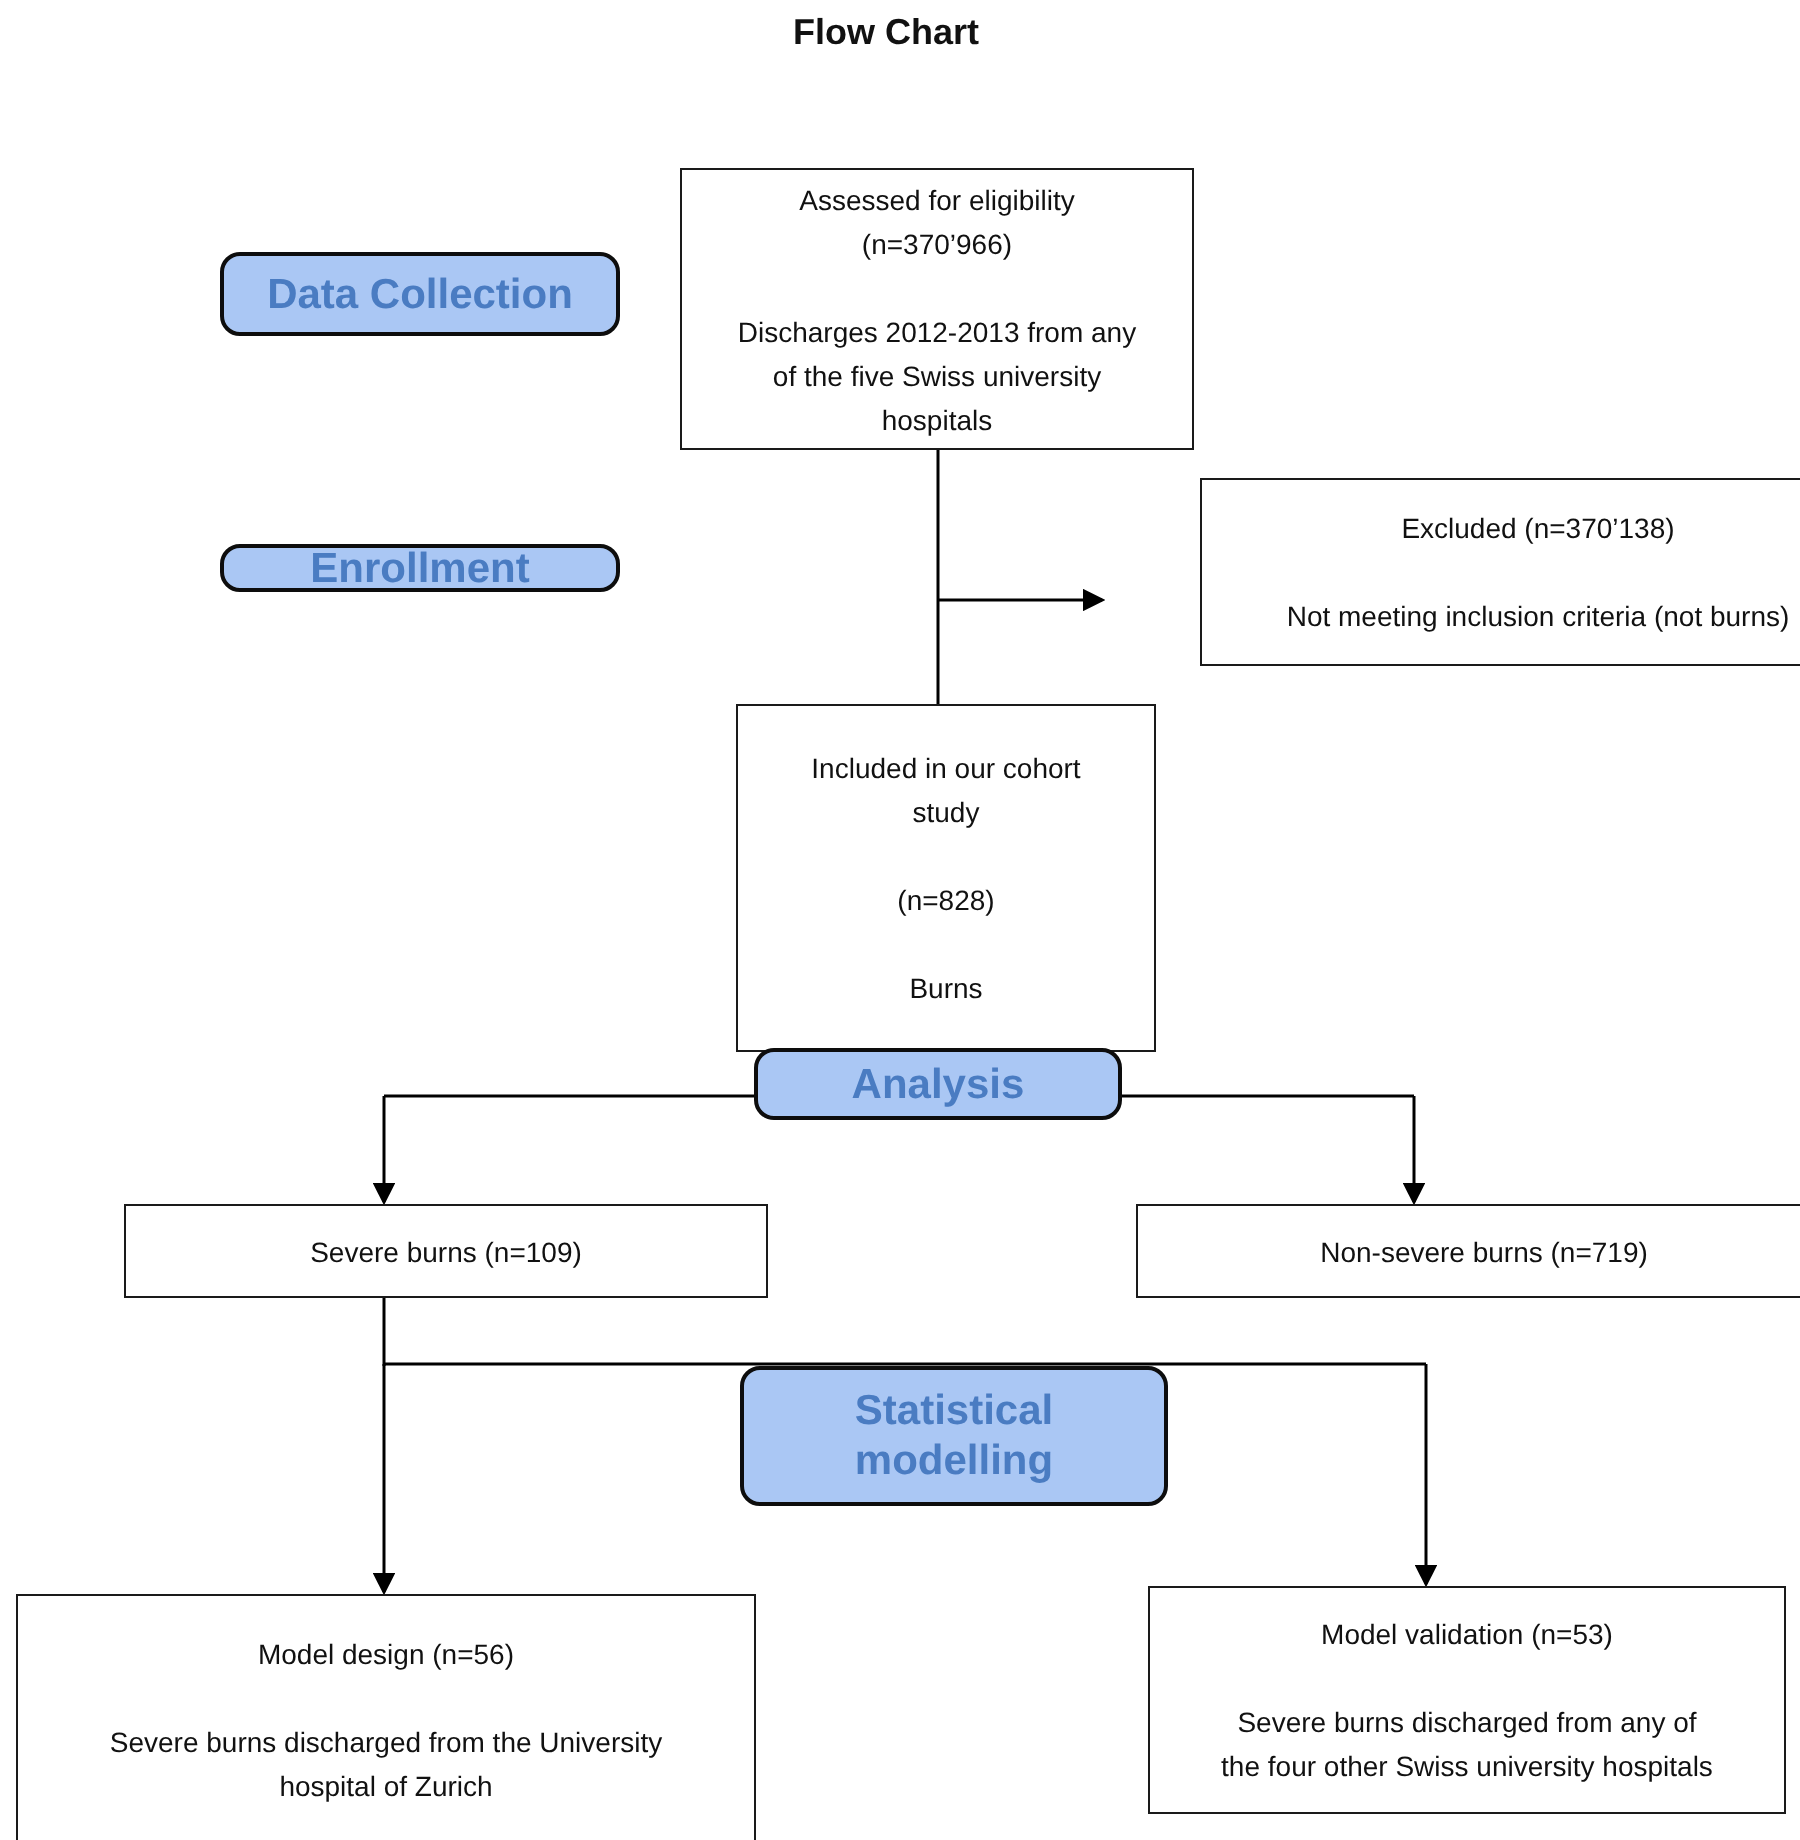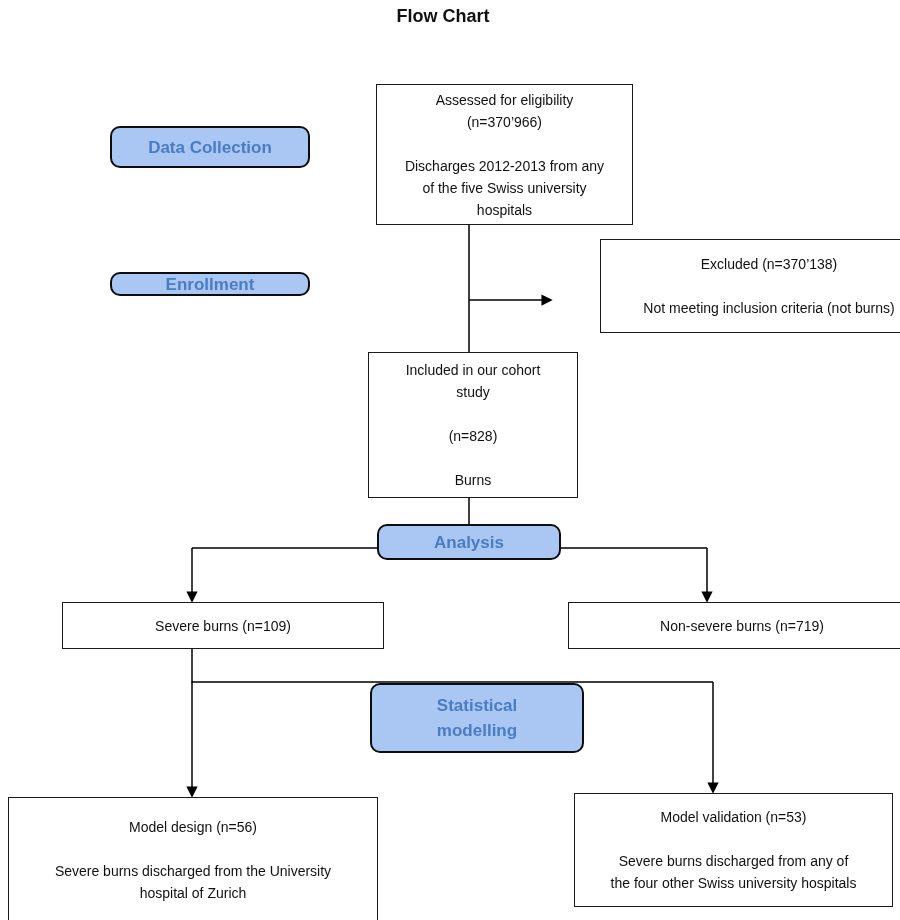--- a/index.html
+++ b/index.html
@@ -50,31 +50,31 @@
   .stage {
     position: absolute;
     box-sizing: border-box;
     border: 2px solid var(--stage-border, #0d0d0d);
     border-radius: 10px;
     background: var(--stage-fill, #aac7f4);
     display: flex;
     align-items: center;
     justify-content: center;
     text-align: center;
-    font-size: 17px;
+    font-size: 21px;
     font-weight: bold;
     color: var(--stage-text, #4a7cc2);
     line-height: 25px;
     white-space: pre-line;
   }
-  #b-assessed       { left: 340px; top: 84px;  width: 257px; height: 141px; margin-left: 36px; }
+  #b-assessed       { left: 340px; top: 84px;  width: 257px; height: 141px; }
   #s-datacollection { left: 110px; top: 126px; width: 200px; height: 42px; }
   #b-excluded       { left: 560px; top: 239px; width: 338px; height: 94px; margin-left: 40px; }
   #s-enrollment     { left: 110px; top: 272px; width: 200px; height: 24px; }
-  #b-included       { left: 368px; top: 352px; width: 210px; height: 146px; }
+  #b-included       { left: 368px; top: 352px; width: 210px; height: 174px; }
   #s-analysis       { left: 377px; top: 524px; width: 184px; height: 36px; }
   #b-severe         { left: 62px;  top: 602px; width: 322px; height: 47px; }
   #b-nonsevere      { left: 568px; top: 602px; width: 348px; height: 47px; }
   #s-statistical    { left: 370px; top: 683px; width: 214px; height: 70px; }
   #b-modeldesign    { left: 8px;   top: 797px; width: 370px; height: 126px; }
   #b-modelvalid     { left: 574px; top: 793px; width: 319px; height: 114px; }
 </style>
 </head>
 <body>
 

